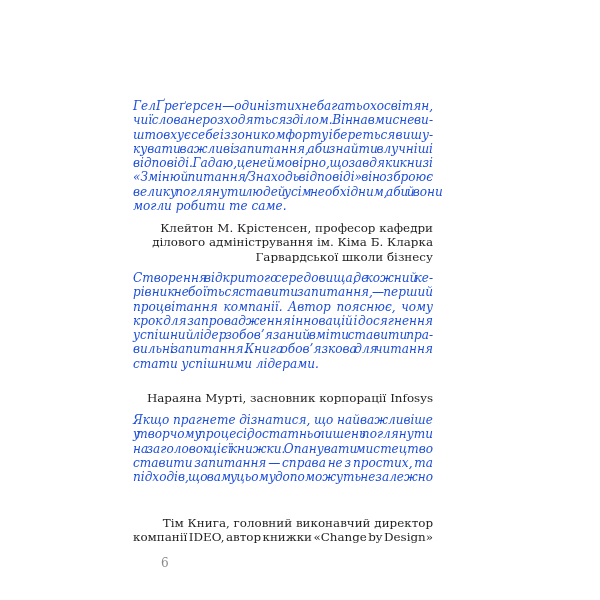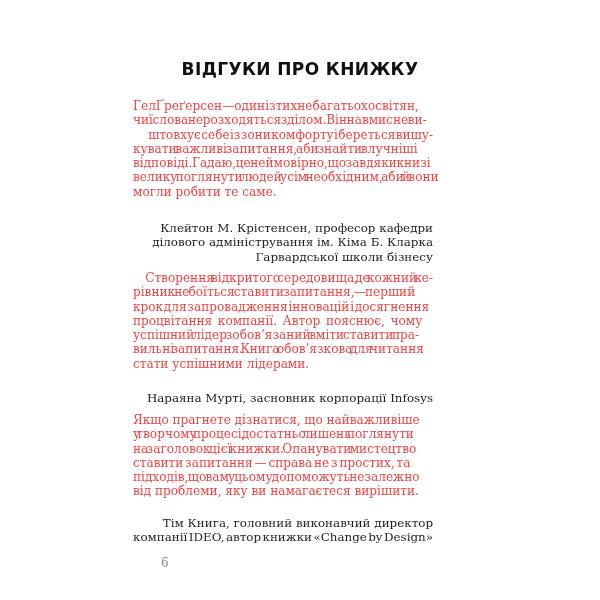--- a/index.html
+++ b/index.html
@@ -33,21 +33,22 @@
   .q0 { top: 99px; }
   .a0 { top: 221px; }
   .q1 { top: 271px; }
   .a1 { top: 391px; }
   .q2 { top: 413px; }
   .a2 { top: 516px; }
   .qline {
     height: 14.3px;
     line-height: 14.3px;
     font-size: 12.1px;
-    color: #ef4444;
+    font-style: italic;
+    color: #1d4ed8;
     white-space: nowrap;
     text-align: left;
   }
   .aline {
     height: 14.3px;
     line-height: 14.3px;
     font-size: 11.9px;
     color: #1e1e1e;
     white-space: nowrap;
     text-align: right;
@@ -60,59 +61,58 @@
     font-size: 12px;
     line-height: 14px;
     color: #8a8a8a;
   }
 </style>
 </head>
 <body>
 
 <div class="page">
 
-  <h1 class="title">ВІДГУКИ ПРО КНИЖКУ</h1>
 
   <div class="block q0">
       <div class="qline" style="word-spacing: -3.82px;"><span class="t">Гел Ґреґерсен — один із тих небагатьох освітян,</span></div>
       <div class="qline" style="word-spacing: -4.23px;"><span class="t">чиї слова не розходяться з ділом. Він навмисне ви-</span></div>
       <div class="qline" style="word-spacing: -3.48px; text-align: right;"><span class="t">штовхує себе із зони комфорту і береться вишу-</span></div>
       <div class="qline" style="word-spacing: -4.97px;"><span class="t">кувати важливі запитання, аби знайти влучніші</span></div>
       <div class="qline" style="word-spacing: -4.25px;"><span class="t">відповіді. Гадаю, це неймовірно, що завдяки книзі</span></div>
+      <div class="qline" style="word-spacing: -4.61px;"><span class="t">«Змінюй питання / Знаходь відповіді» він озброює</span></div>
       <div class="qline" style="word-spacing: -5.54px;"><span class="t">велику поглянути людей усім необхідним, аби й вони</span></div>
       <div class="qline last"><span class="t">могли робити те саме.</span></div>
     </div>
 
   <div class="block a0">
       <div class="aline"><span class="t">Клейтон М. Крістенсен, професор кафедри</span></div>
       <div class="aline"><span class="t">ділового адміністрування ім. Кіма Б. Кларка</span></div>
       <div class="aline last"><span class="t">Гарвардської школи бізнесу</span></div>
     </div>
 
   <div class="block q1">
       <div class="qline" style="word-spacing: -6.68px; text-align: right;"><span class="t">Створення відкритого середовища, де кожний ке-</span></div>
       <div class="qline" style="word-spacing: -4.73px;"><span class="t">рівник не боїться ставити запитання, — перший</span></div>
+      <div class="qline" style="word-spacing: 1.79px;"><span class="t">процвітання компанії. Автор пояснює, чому</span></div>
       <div class="qline" style="word-spacing: -3.13px;"><span class="t">крок для запровадження інновацій і досягнення</span></div>
-      <div class="qline" style="word-spacing: 1.79px;"><span class="t">процвітання компанії. Автор пояснює, чому</span></div>
       <div class="qline" style="word-spacing: -5.03px;"><span class="t">успішний лідер зобов’язаний вміти ставити пра-</span></div>
       <div class="qline" style="word-spacing: -6.39px;"><span class="t">вильні запитання. Книга обов’язкова для читання</span></div>
       <div class="qline last"><span class="t">стати успішними лідерами.</span></div>
     </div>
 
   <div class="block a1">
       <div class="aline last"><span class="t">Нараяна Мурті, засновник корпорації Infosys</span></div>
     </div>
 
   <div class="block q2">
       <div class="qline" style="word-spacing: -0.23px;"><span class="t">Якщо прагнете дізнатися, що найважливіше</span></div>
       <div class="qline" style="word-spacing: -7.6px;"><span class="t">у творчому процесі, достатньо лишень поглянути</span></div>
       <div class="qline" style="word-spacing: -5.5px;"><span class="t">на заголовок цієї книжки. Опанувати мистецтво</span></div>
       <div class="qline" style="word-spacing: -2.03px;"><span class="t">ставити запитання — справа не з простих, та</span></div>
       <div class="qline" style="word-spacing: -4.64px;"><span class="t">підходів, що вам у цьому допоможуть незалежно</span></div>
-      <div class="qline last"><span class="t">від проблеми, яку ви намагаєтеся вирішити.</span></div>
     </div>
 
   <div class="block a2">
       <div class="aline"><span class="t">Тім Книга, головний виконавчий директор</span></div>
       <div class="aline last" style="word-spacing: -2.38px;"><span class="t">компанії IDEO, автор книжки «Change by Design»</span></div>
     </div>
 
   <div class="pagenum">6</div>
 
 </div>

